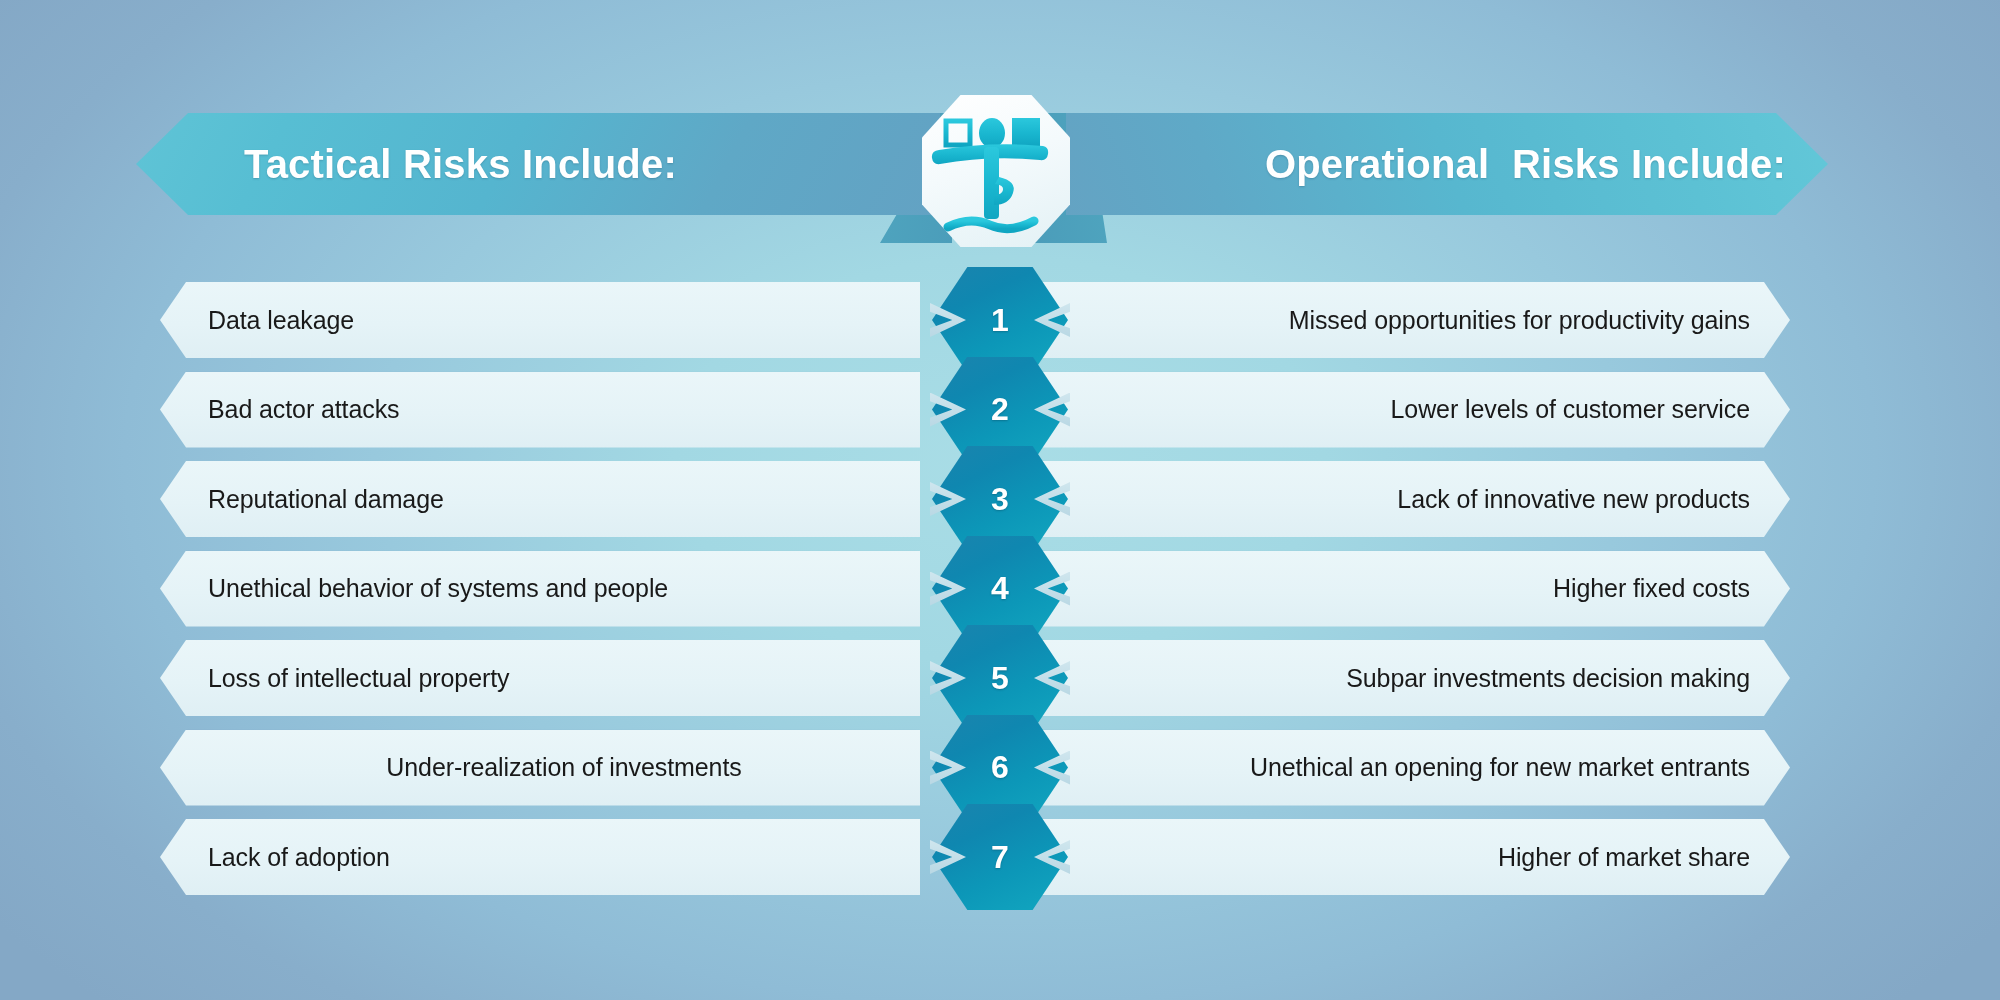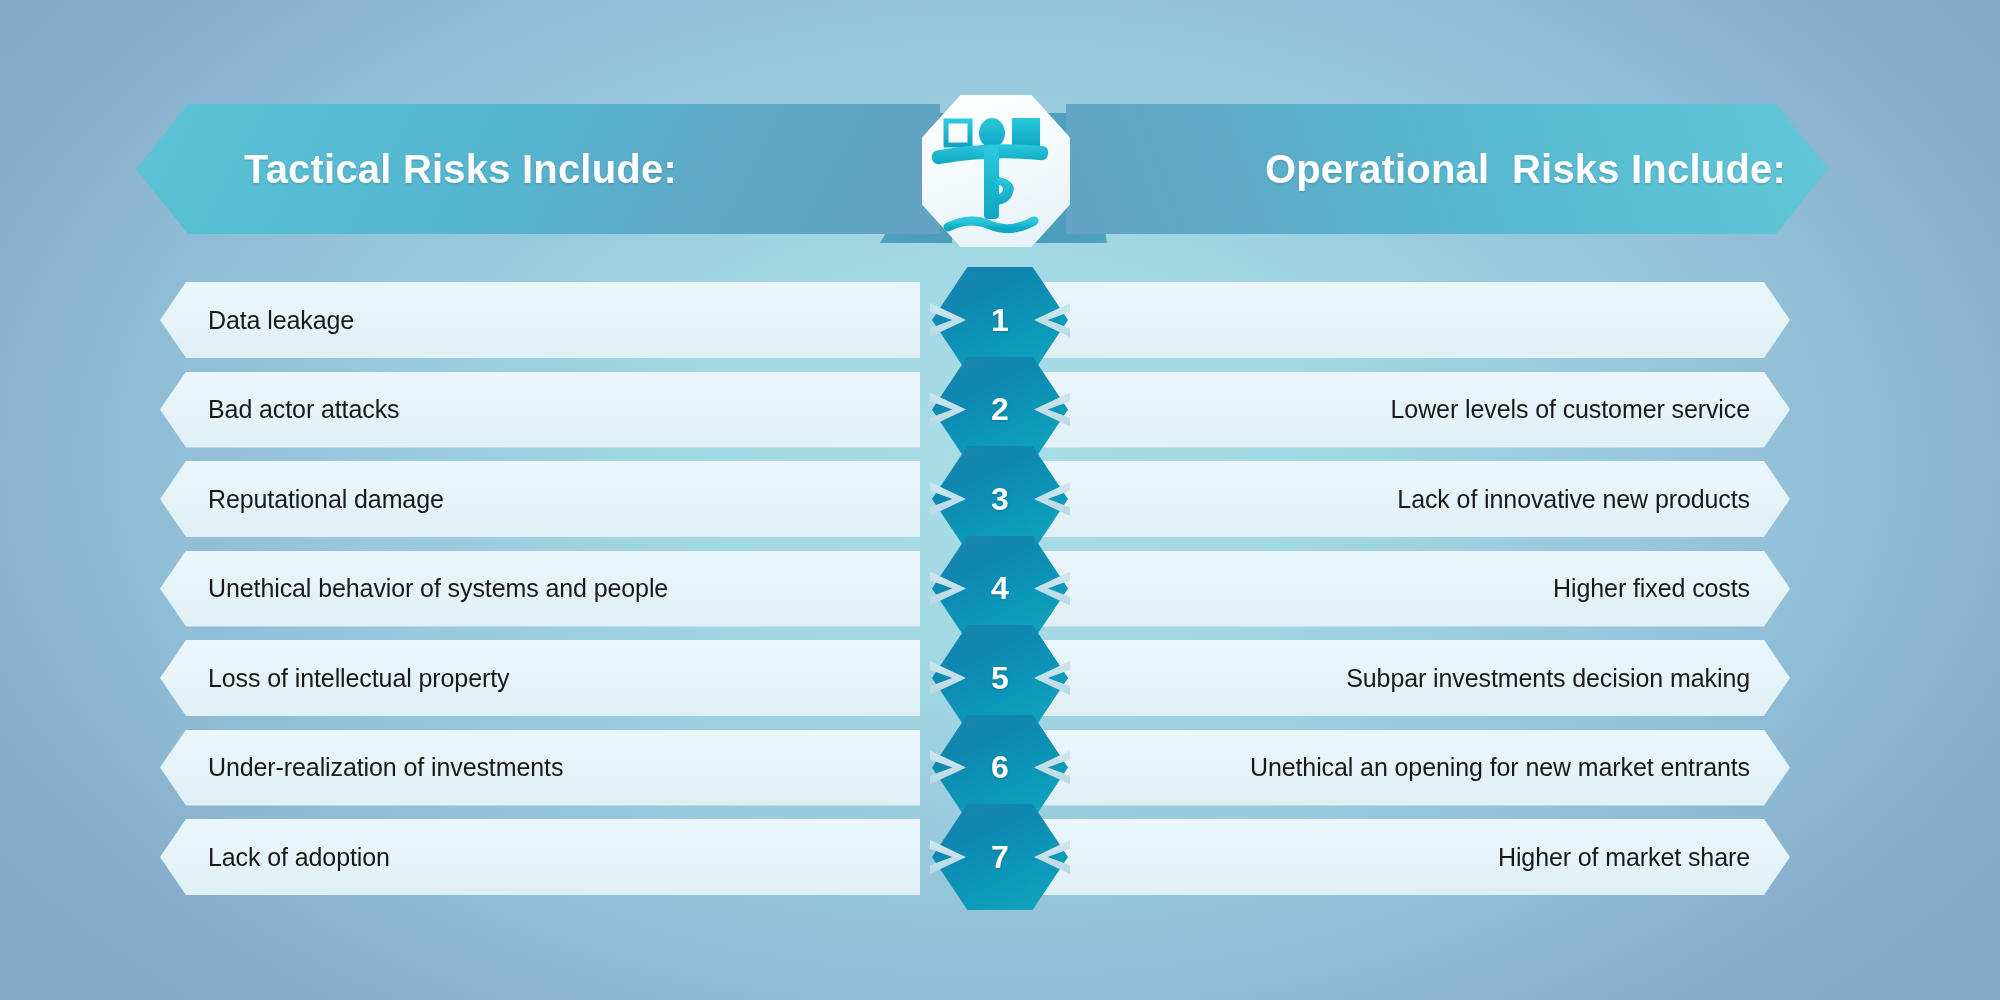--- a/index.html
+++ b/index.html
@@ -9,21 +9,21 @@
     background:#8fb3cb;
   }
   #stage{
     position:relative;width:2000px;height:1000px;
     background:
       radial-gradient(ellipse 1250px 780px at 50% 46%, #a9dde6 0%, #a2d8e3 26%, #98c9dd 50%, #8fbcd6 70%, #88aecb 86%, #84a8c6 100%);
     overflow:hidden;
   }
   
   .banner{
-    position:absolute;top:104px;height:130px;
+    position:absolute;top:113px;height:102px;
     display:flex;align-items:center;
   }
   .banner-left{
     left:136px;width:804px;
     background:linear-gradient(118deg,#5fc4d6 0%,#57bed3 18%,#55b5cf 46%,#5fa8c6 72%,#63a2c3 100%);
     -webkit-clip-path:polygon(52px 0,100% 0,100% 100%,52px 100%,0 50%);
     clip-path:polygon(52px 0,100% 0,100% 100%,52px 100%,0 50%);
     box-shadow:0 5px 10px rgba(40,80,110,.22);
   }
   .banner-right{
@@ -160,20 +160,21 @@
     </svg>
   </div>
 
   <div id="rows-host">
       <div class="row row-left" style="top: 282px;">
         <div class="plate"></div>
         <span class="row-text">Data leakage</span>
       </div>
       <div class="row row-right" style="top: 282px;">
         <div class="plate"></div>
+        <span class="row-text">Missed opportunities for productivity gains</span>
       </div>
       <div class="num-hex" style="top: 267px;">
         <div class="wing lw"></div>
         <div class="wing rw"></div>
         <div class="shape"></div>
         <span class="num">1</span>
       </div>
       <div class="row row-left" style="top: 371.5px;">
         <div class="plate"></div>
         <span class="row-text">Bad actor attacks</span>
@@ -223,21 +224,21 @@
       <div class="row row-right" style="top: 640px;">
         <div class="plate"></div>
         <span class="row-text">Subpar investments decision making</span>
       </div>
       <div class="num-hex" style="top: 625px;">
         <div class="wing lw"></div>
         <div class="wing rw"></div>
         <div class="shape"></div>
         <span class="num">5</span>
       </div>
-      <div class="row row-left" style="top: 729.5px;">
+      <div class="row row-left" style="top: 729.5px; justify-content: center;">
         <div class="plate"></div>
         <span class="row-text">Under-realization of investments</span>
       </div>
       <div class="row row-right" style="top: 729.5px;">
         <div class="plate"></div>
         <span class="row-text">Unethical an opening for new market entrants</span>
       </div>
       <div class="num-hex" style="top: 714.5px;">
         <div class="wing lw"></div>
         <div class="wing rw"></div>

